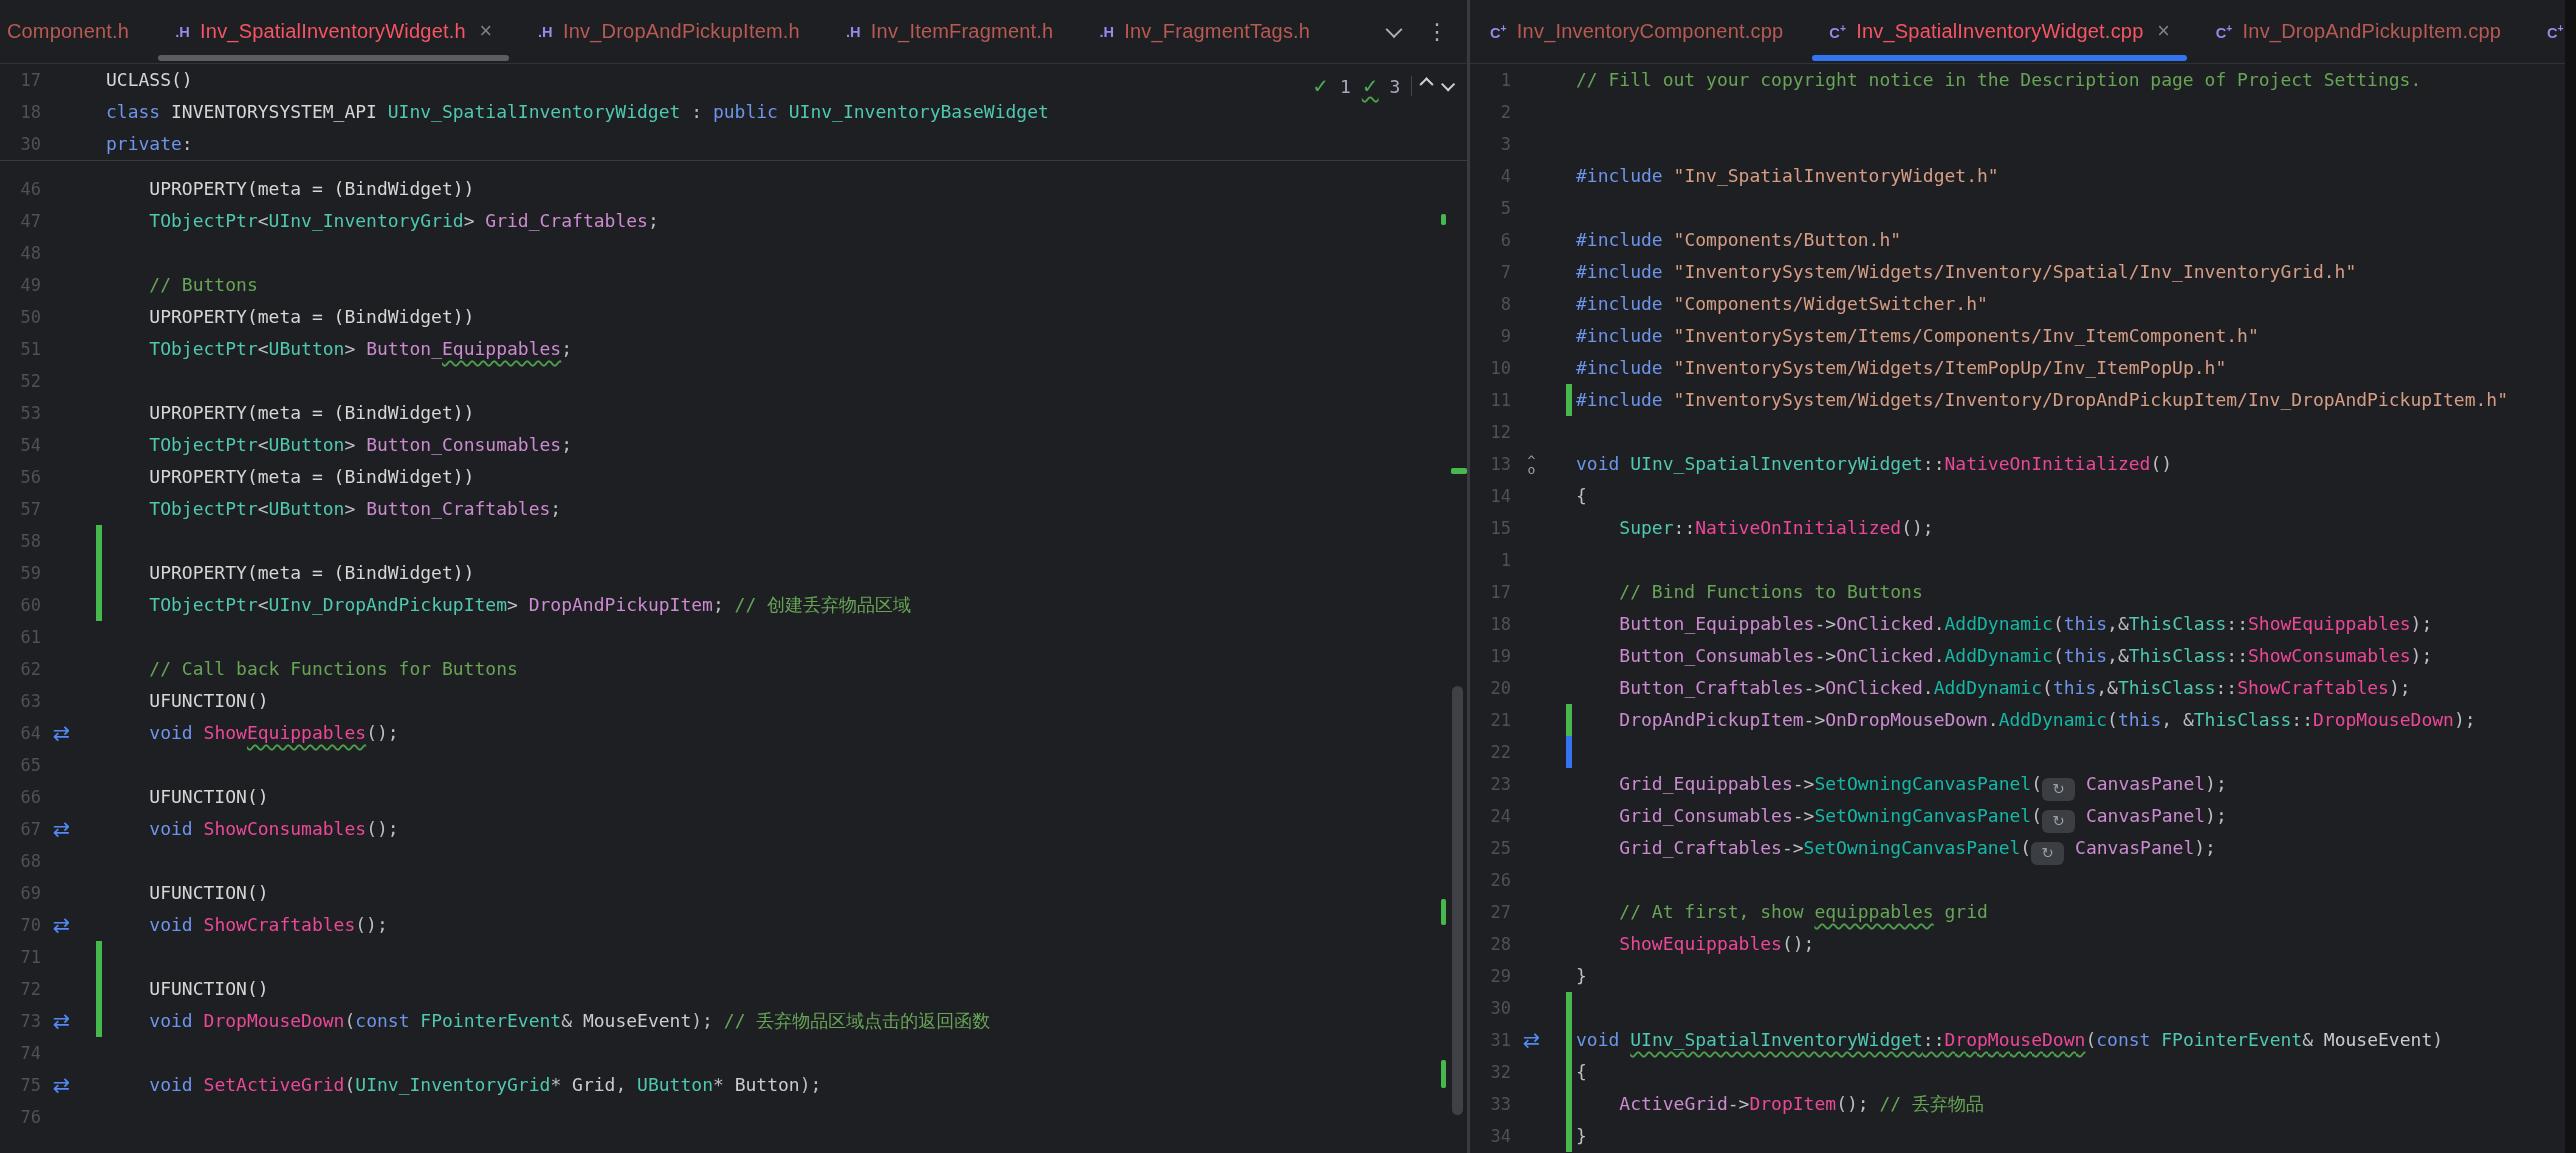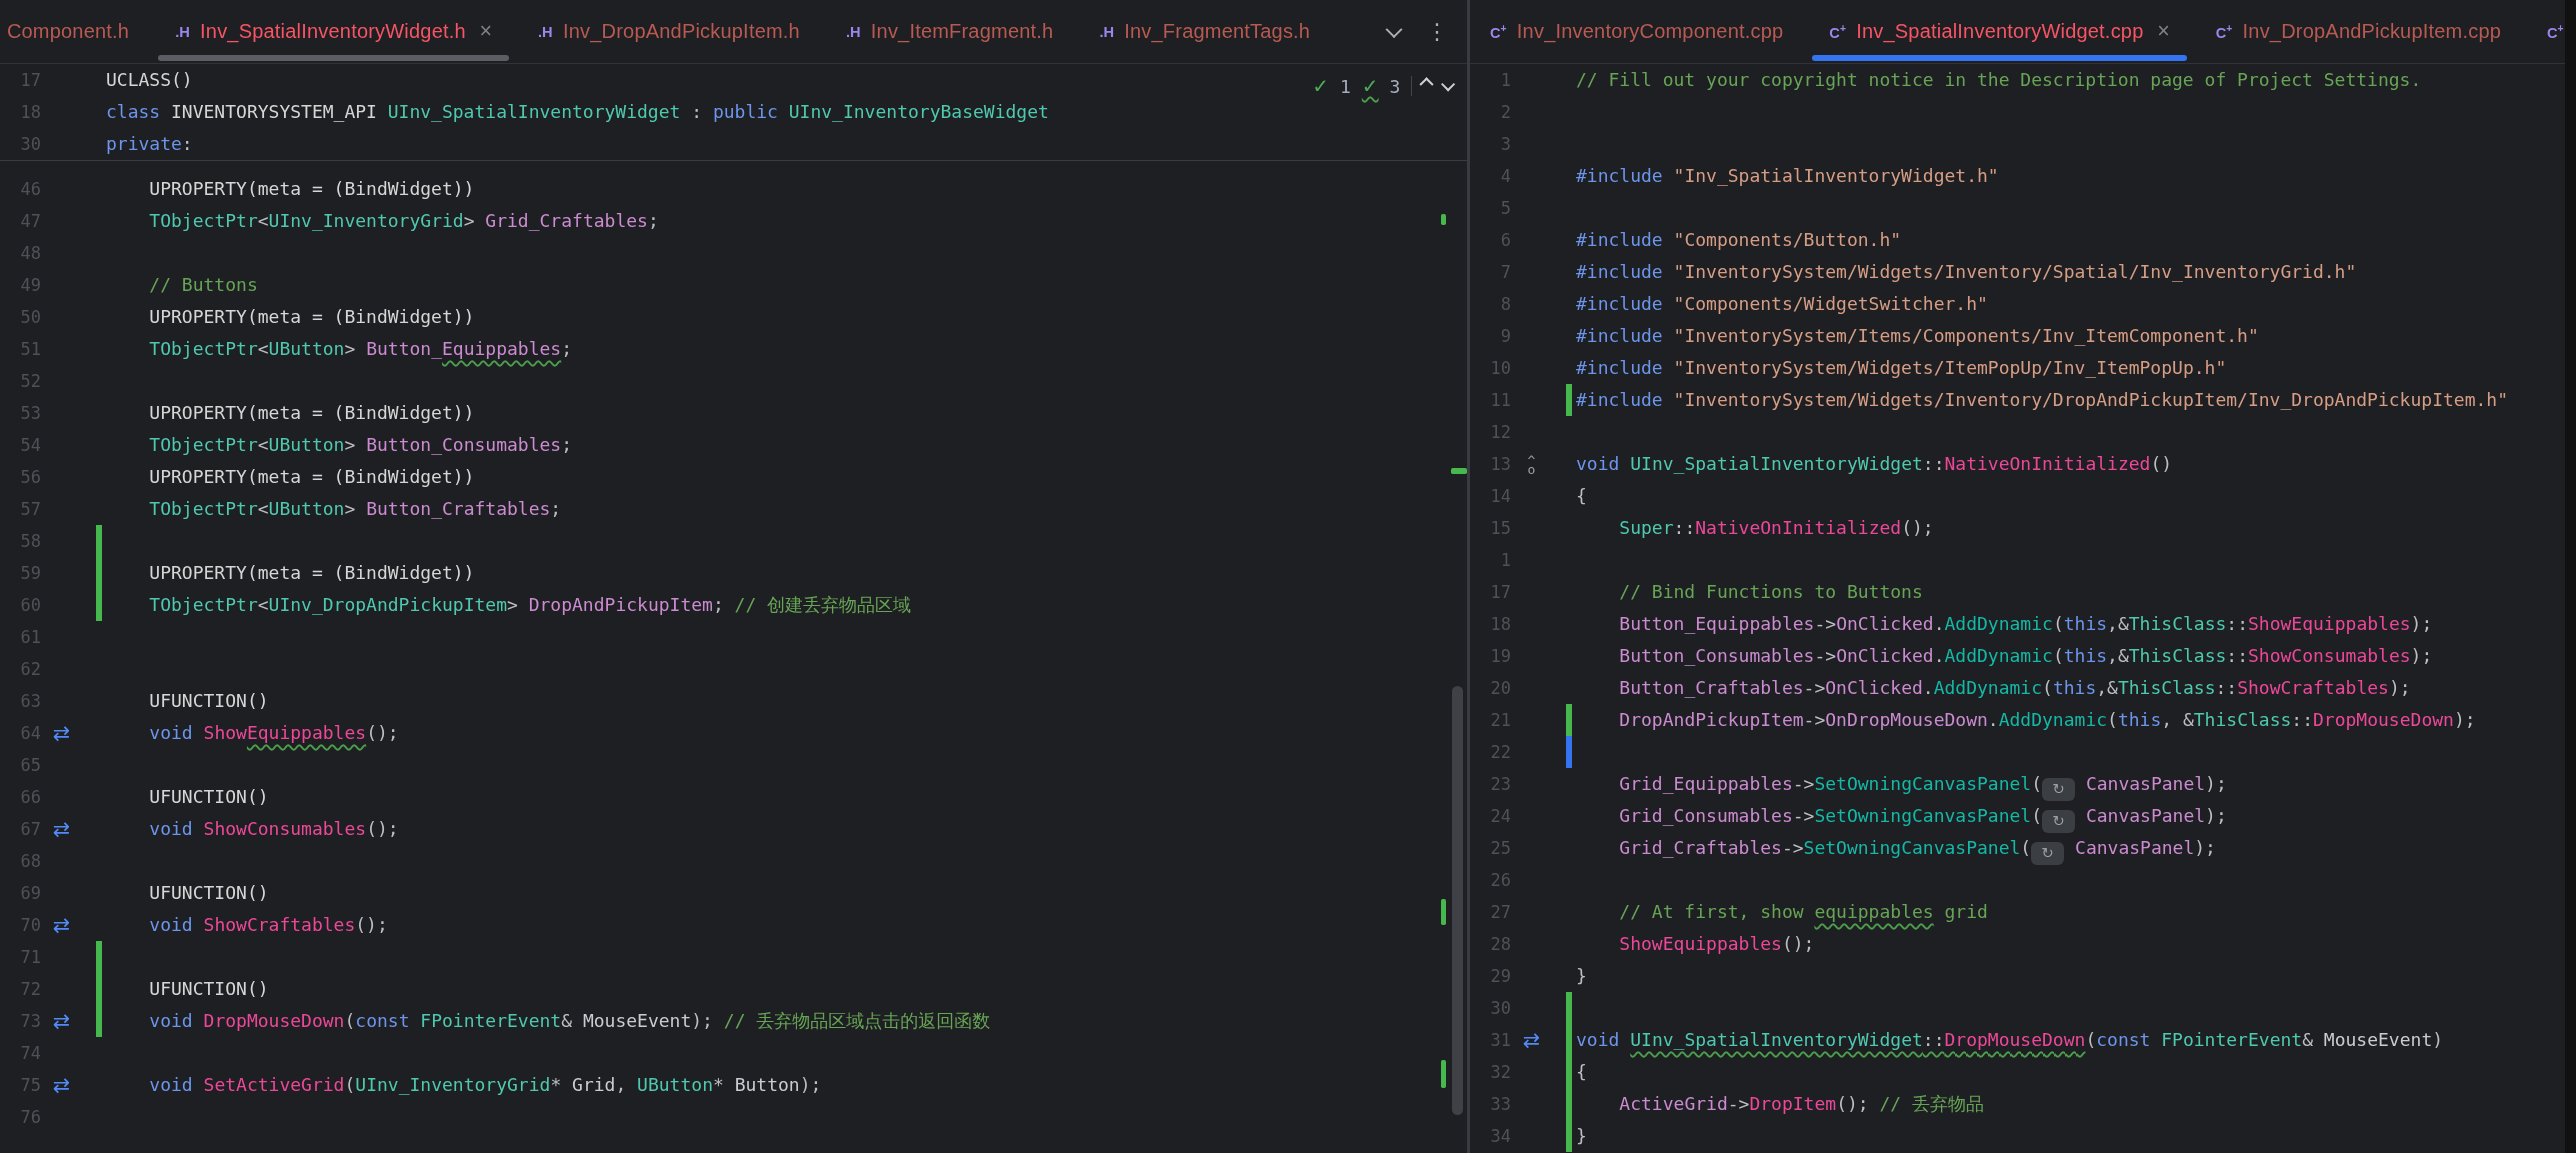--- a/index.html
+++ b/index.html
@@ -159,21 +159,21 @@
         <div class="row"><span class="gnum">51</span><span class="code"><span class="tok-plain">    </span><span class="tok-type">TObjectPtr</span><span class="tok-punc">&lt;</span><span class="tok-type">UButton</span><span class="tok-punc">&gt; </span><span class="tok-field">Button_</span><span class="tok-field squig">Equippables</span><span class="tok-punc">;</span></span></div>
         <div class="row"><span class="gnum">52</span><span class="code"></span></div>
         <div class="row"><span class="gnum">53</span><span class="code"><span class="tok-macro">    UPROPERTY(meta = (BindWidget))</span></span></div>
         <div class="row"><span class="gnum">54</span><span class="code"><span class="tok-plain">    </span><span class="tok-type">TObjectPtr</span><span class="tok-punc">&lt;</span><span class="tok-type">UButton</span><span class="tok-punc">&gt; </span><span class="tok-field">Button_Consumables</span><span class="tok-punc">;</span></span></div>
         <div class="row"><span class="gnum">56</span><span class="code"><span class="tok-macro">    UPROPERTY(meta = (BindWidget))</span></span></div>
         <div class="row"><span class="gnum">57</span><span class="code"><span class="tok-plain">    </span><span class="tok-type">TObjectPtr</span><span class="tok-punc">&lt;</span><span class="tok-type">UButton</span><span class="tok-punc">&gt; </span><span class="tok-field">Button_Craftables</span><span class="tok-punc">;</span></span></div>
         <div class="row"><span class="gnum">58</span><span class="gbar g"></span><span class="code"></span></div>
         <div class="row"><span class="gnum">59</span><span class="gbar g"></span><span class="code"><span class="tok-macro">    UPROPERTY(meta = (BindWidget))</span></span></div>
         <div class="row"><span class="gnum">60</span><span class="gbar g"></span><span class="code"><span class="tok-plain">    </span><span class="tok-type">TObjectPtr</span><span class="tok-punc">&lt;</span><span class="tok-type">UInv_DropAndPickupItem</span><span class="tok-punc">&gt; </span><span class="tok-field">DropAndPickupItem</span><span class="tok-punc">; </span><span class="tok-cmt">// 创建丢弃物品区域</span></span></div>
         <div class="row"><span class="gnum">61</span><span class="code"></span></div>
-        <div class="row"><span class="gnum">62</span></div>
+        <div class="row"><span class="gnum">62</span><span class="code"><span class="tok-cmt">    // Call back Functions for Buttons</span></span></div>
         <div class="row"><span class="gnum">63</span><span class="code"><span class="tok-macro">    UFUNCTION()</span></span></div>
         <div class="row"><span class="gnum">64</span><span class="gicon"><span class="impl-ic">⇄</span></span><span class="code"><span class="tok-plain">    </span><span class="tok-kw">void</span><span class="tok-plain"> </span><span class="tok-fn">Show</span><span class="tok-fn squig">Equippables</span><span class="tok-punc">();</span></span></div>
         <div class="row"><span class="gnum">65</span><span class="code"></span></div>
         <div class="row"><span class="gnum">66</span><span class="code"><span class="tok-macro">    UFUNCTION()</span></span></div>
         <div class="row"><span class="gnum">67</span><span class="gicon"><span class="impl-ic">⇄</span></span><span class="code"><span class="tok-plain">    </span><span class="tok-kw">void</span><span class="tok-plain"> </span><span class="tok-fn">ShowConsumables</span><span class="tok-punc">();</span></span></div>
         <div class="row"><span class="gnum">68</span><span class="code"></span></div>
         <div class="row"><span class="gnum">69</span><span class="code"><span class="tok-macro">    UFUNCTION()</span></span></div>
         <div class="row"><span class="gnum">70</span><span class="gicon"><span class="impl-ic">⇄</span></span><span class="code"><span class="tok-plain">    </span><span class="tok-kw">void</span><span class="tok-plain"> </span><span class="tok-fn">ShowCraftables</span><span class="tok-punc">();</span></span></div>
         <div class="row"><span class="gnum">71</span><span class="gbar g"></span><span class="code"></span></div>
         <div class="row"><span class="gnum">72</span><span class="gbar g"></span><span class="code"><span class="tok-macro">    UFUNCTION()</span></span></div>

